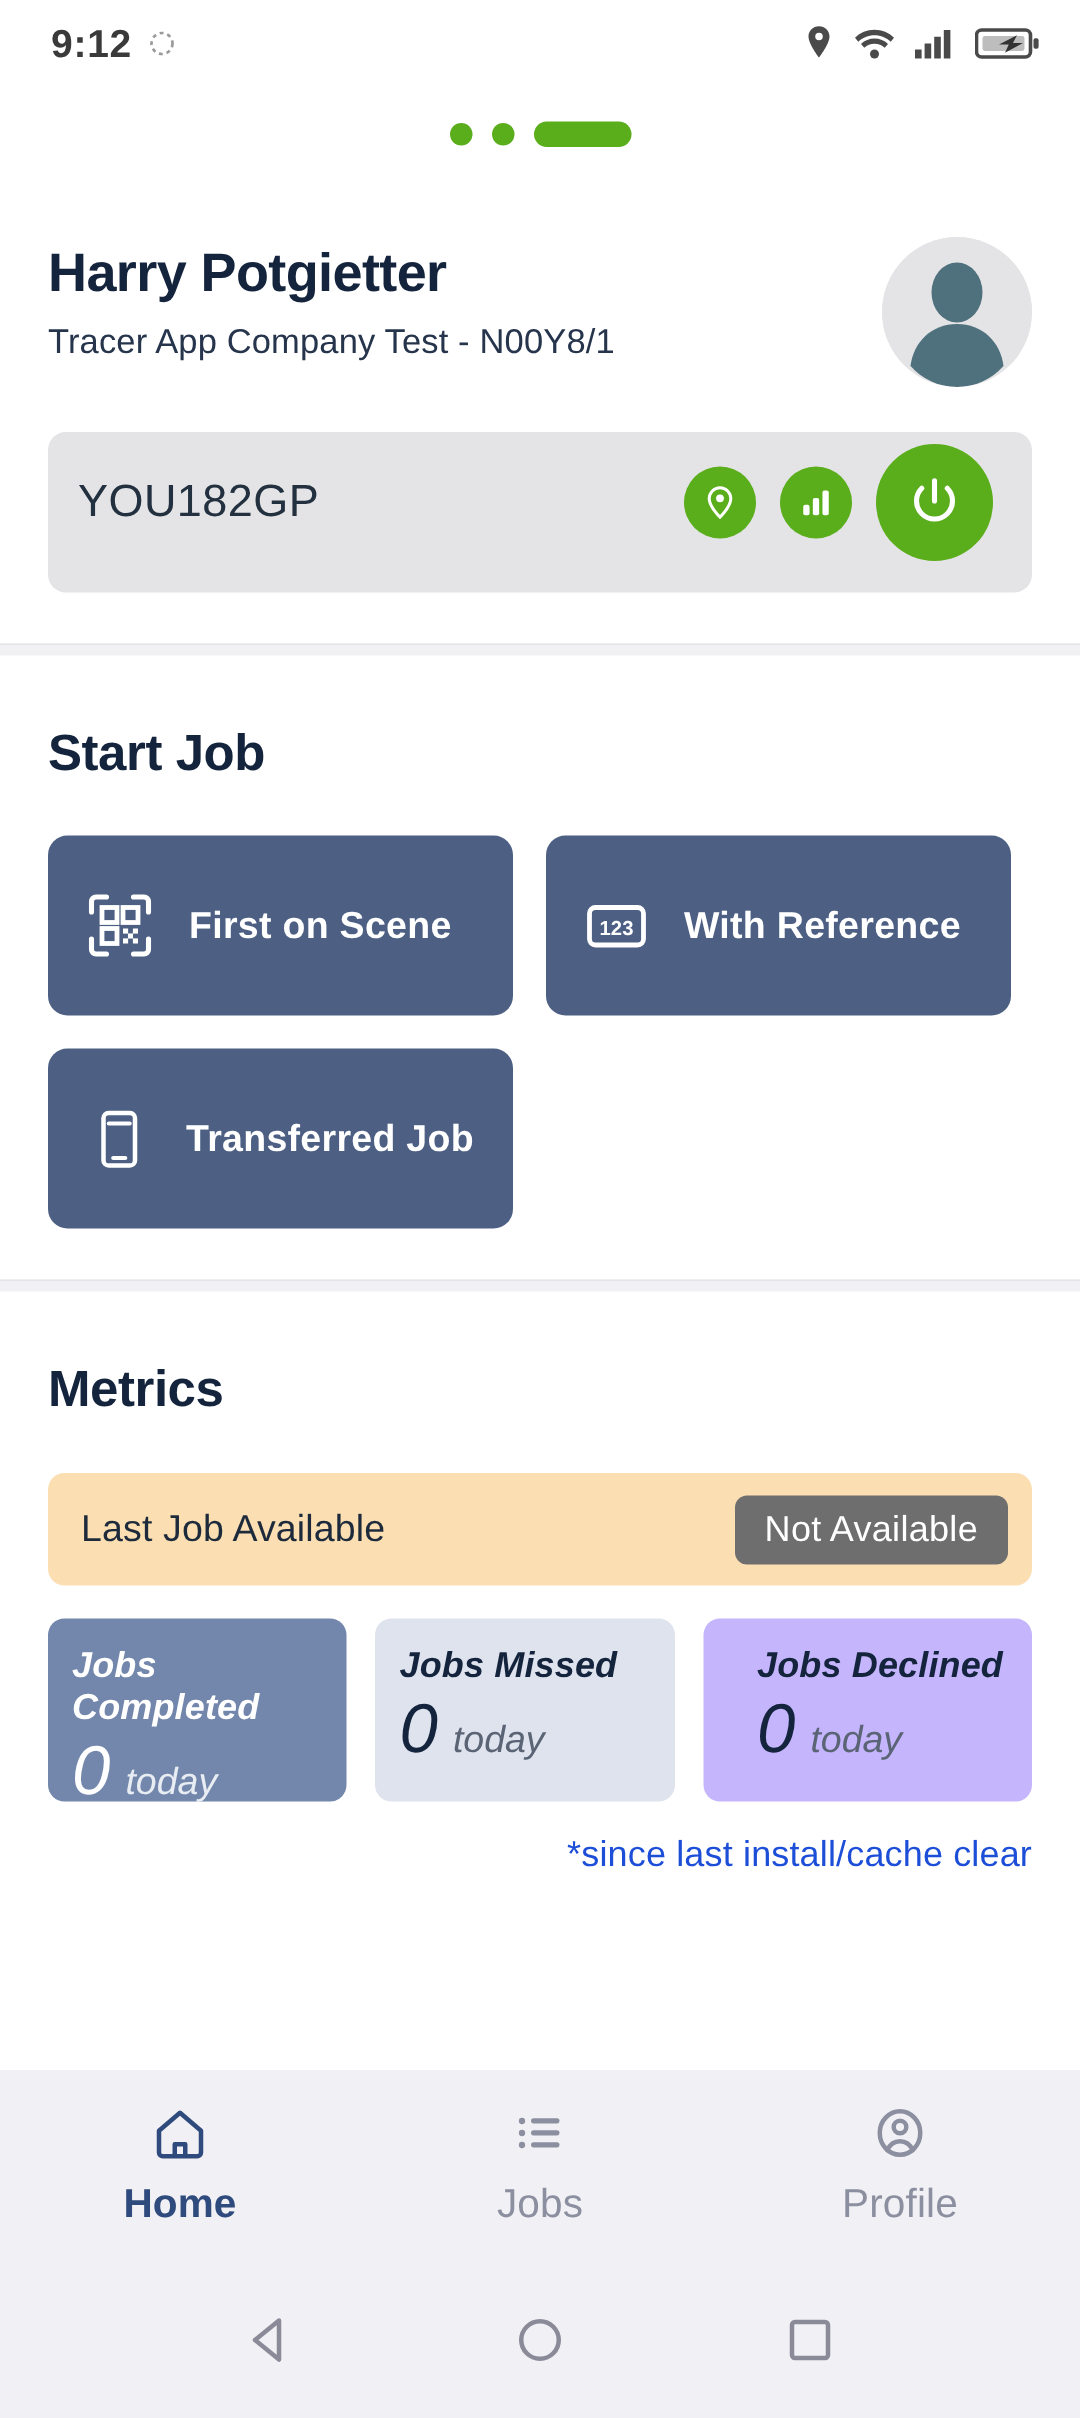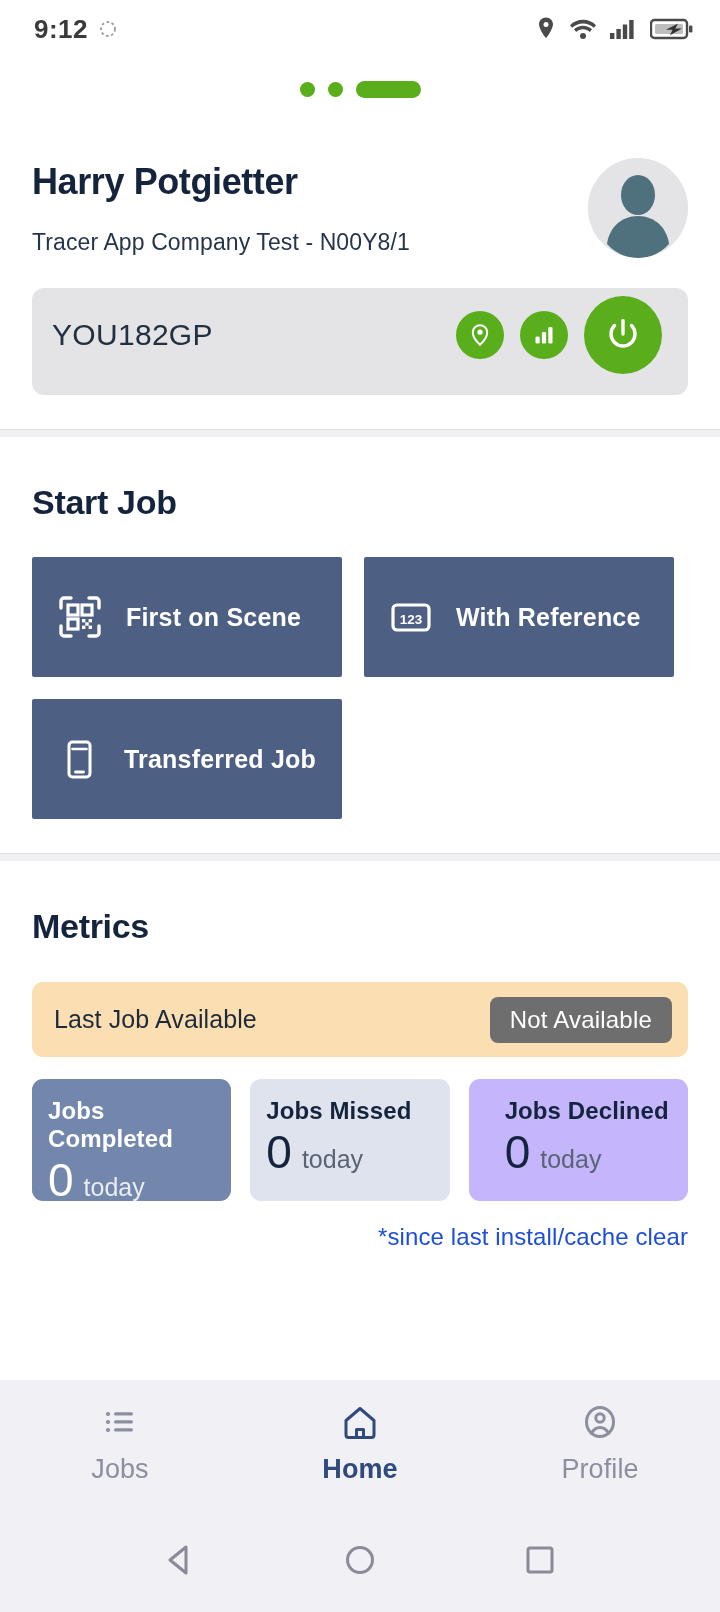--- a/index.html
+++ b/index.html
@@ -29,21 +29,21 @@
   .dot.active { width:65px; border-radius:9px; height:17px; }
 
   
   .header { padding:38px 32px 0 32px; position:relative; }
   .hdr-row { display:flex; align-items:flex-start; justify-content:space-between;gap:21px; }
   .hdr-text { padding-top:4px; }
   .username {
     font-size:36px; font-weight:bold; color:#15243d;
     letter-spacing:-.4px; line-height:1.1;
   }
-  .company { font-size:23px; color:#26354c; margin-top:27px; letter-spacing:.1px; }
+  .company { font-size:23px; color:#26354c; margin-top:12px; letter-spacing:.1px; }
   .avatar {
     width:100px; height:100px; border-radius:50%;
     background:#e4e4e6; position:relative; overflow:hidden; flex:0 0 100px;
   }
 
   .vehicle-bar {
     margin-top:30px; height:107px;
     background:#e4e4e6; border-radius:12px;
     display:flex; align-items:center; justify-content:space-between;
     padding:0 26px 14px 20px;
@@ -60,21 +60,21 @@
   .divider { height:8px; background:#f1f1f4; border-top:1px solid #e3e3e8; margin-top:34px; }
 
   
   .section { padding:0 32px; }
   .sec-title {
     font-size:34px; font-weight:bold; color:#15243d;
     letter-spacing:-.3px; padding-top:46px;
   }
   .job-grid { display:flex; flex-wrap:wrap; gap:22px; padding-top:35px; }
   .job-btn {
-    background:#4d6084; border-radius:2px;
+    background:#4d6084; border-radius:13px;
     height:120px; display:flex; align-items:center; gap:22px;
     padding:0 26px 0 24px; flex:0 0 auto;
   }
   .job-btn.w1 { width:310px; }
   .job-btn.w2 { width:310px; }
   .job-label {
     color:#ffffff; font-size:25px; font-weight:bold;
     line-height:1.3; letter-spacing:.2px;
   }
   .job-ico { flex:0 0 auto; display:flex; align-items:center; justify-content:center; }
@@ -83,21 +83,21 @@
   .compliance {
     margin-top:36px; height:75px; background:#fbdfb2; border-radius:11px;
     display:flex; align-items:center; justify-content:space-between;
     padding:0 16px 0 22px;
   }
   .comp-label { font-size:25px; color:#1d2a3b; letter-spacing:.1px; }
   .comp-badge {
     background:#6e6e6e; color:#fff; font-size:24px;
     border-radius:8px; padding:9px 20px; letter-spacing:.2px;
   }
-  .metric-row { display:flex; gap:19px; margin-top:22px; }
+  .metric-row { display:flex; gap:19px; margin-top:22px;font-style:italic; }
   .metric {
     flex:1 1 0; border-radius:11px; height:122px;
     padding:18px 16px 0 16px;
   }
   .m-title { font-size:24px; font-weight:bold; letter-spacing:.1px; }
   .m-val { display:flex; align-items:baseline; gap:10px; margin-top:4px; }
   .m-num { font-size:46px; font-weight:300; line-height:1; }
   .m-unit { font-size:25px; }
   .m1 { background:#7287ab; }
   .m1 .m-title, .m1 .m-num { color:#ffffff; }
@@ -305,40 +305,40 @@
         </div>
       </div>
     </div>
 
     <div class="footnote">*since last install/cache clear</div>
   </div>
 
   <div class="spacer"></div>
 
   <div class="tabbar">
+    <div class="tab active">
+      <svg width="40" height="38" viewBox="0 0 40 38">
+        <path d="M6 17.5L20 5.5l14 12V32a2.5 2.5 0 0 1-2.5 2.5h-23A2.5 2.5 0 0 1 6 32z" fill="none" stroke="#2f4a7c" stroke-width="3" stroke-linejoin="round"></path>
+        <path d="M16.5 34.5v-8h7v8" fill="none" stroke="#2f4a7c" stroke-width="3" stroke-linejoin="round"></path>
+      </svg>
+      <span class="tab-label">Home</span>
+    </div>
     <div class="tab">
       <svg width="40" height="38" viewBox="0 0 40 38">
         <g fill="#8b8fa0">
           <circle cx="8" cy="11" r="2.1"></circle>
             <circle cx="8" cy="19" r="2.1"></circle>
             <circle cx="8" cy="27" r="2.1"></circle>
           <rect x="14" y="9.2" width="19" height="3.4" rx="1.7"></rect>
           <rect x="14" y="17.2" width="19" height="3.4" rx="1.7"></rect>
           <rect x="14" y="25.2" width="19" height="3.4" rx="1.7"></rect>
         </g>
       </svg>
       <span class="tab-label">Jobs</span>
     </div>
-    <div class="tab active">
-      <svg width="40" height="38" viewBox="0 0 40 38">
-        <path d="M6 17.5L20 5.5l14 12V32a2.5 2.5 0 0 1-2.5 2.5h-23A2.5 2.5 0 0 1 6 32z" fill="none" stroke="#2f4a7c" stroke-width="3" stroke-linejoin="round"></path>
-        <path d="M16.5 34.5v-8h7v8" fill="none" stroke="#2f4a7c" stroke-width="3" stroke-linejoin="round"></path>
-      </svg>
-      <span class="tab-label">Home</span>
-    </div>
     <div class="tab">
       <svg width="40" height="38" viewBox="0 0 40 38">
         <ellipse cx="20" cy="19" rx="13.5" ry="14.5" fill="none" stroke="#8b8fa0" stroke-width="3"></ellipse>
         <circle cx="20" cy="15" r="4.2" fill="none" stroke="#8b8fa0" stroke-width="3"></circle>
         <path d="M11.5 30.5c1.8-4 4.8-6 8.5-6s6.7 2 8.5 6" fill="none" stroke="#8b8fa0" stroke-width="3" stroke-linecap="round"></path>
       </svg>
       <span class="tab-label">Profile</span>
     </div>
   </div>
 

